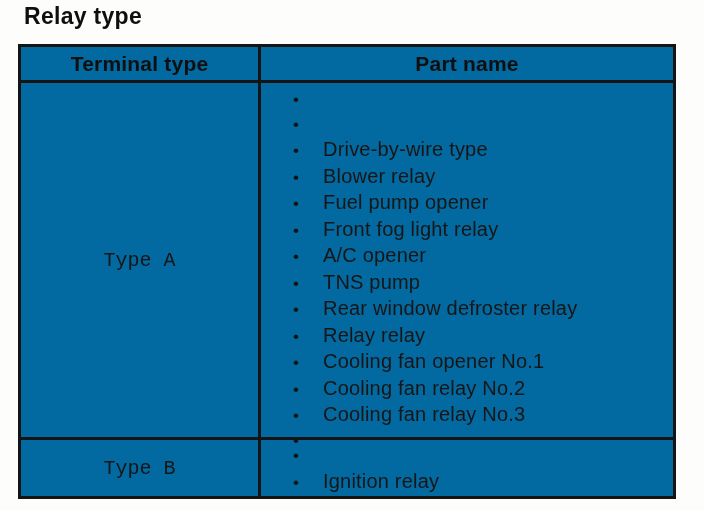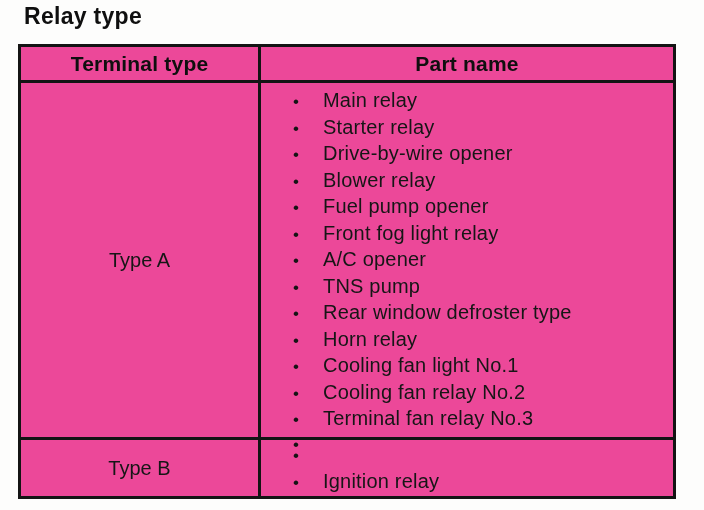--- a/index.html
+++ b/index.html
@@ -30,21 +30,21 @@
   .relay-table {
     position: absolute;
     left: 18px;
     top: 44px;
     width: 658px;
     box-sizing: border-box;
     border: 3px solid #141414;
     display: grid;
     grid-template-columns: 240px 1fr;
     grid-template-rows: 36px 357px 56px;
-    background: #ec4899;
+    background: #0369a1;
   }
   .cell {
     box-sizing: border-box;
   }
   .b-right { border-right: 3px solid #141414; }
   .b-bottom { border-bottom: 3px solid #141414; }
   .th {
     display: flex;
     align-items: center;
     justify-content: center;
@@ -52,20 +52,21 @@
     font-weight: 700;
     letter-spacing: 0.2px;
     color: #0f0f0f;
   }
   .type-cell {
     display: flex;
     align-items: center;
     justify-content: center;
     font-size: 20px;
     color: #161616;
+    font-family: Liberation Mono, monospace;
   }
   .parts-cell {
     padding: 5px 6px 4px 32px;
   }
   .parts-list {
     list-style: none;
     margin: 0;
     padding: 0;
   }
   .parts-list li {
@@ -93,29 +94,27 @@
   <div class="relay-table">
 
     <div class="cell th b-right b-bottom">Terminal type</div>
     <div class="cell th b-bottom">Part name</div>
 
     <div class="cell type-cell b-right b-bottom">Type A</div>
     <div class="cell parts-cell b-bottom">
       <ul class="parts-list">
         <li>
             <span class="bullet">•</span>
-            <span>Main relay</span>
           </li>
         <li>
             <span class="bullet">•</span>
-            <span>Starter relay</span>
           </li>
         <li>
             <span class="bullet">•</span>
-            <span>Drive-by-wire opener</span>
+            <span>Drive-by-wire type</span>
           </li>
         <li>
             <span class="bullet">•</span>
             <span>Blower relay</span>
           </li>
         <li>
             <span class="bullet">•</span>
             <span>Fuel pump opener</span>
           </li>
         <li>
@@ -125,37 +124,37 @@
         <li>
             <span class="bullet">•</span>
             <span>A/C opener</span>
           </li>
         <li>
             <span class="bullet">•</span>
             <span>TNS pump</span>
           </li>
         <li>
             <span class="bullet">•</span>
-            <span>Rear window defroster type</span>
+            <span>Rear window defroster relay</span>
           </li>
         <li>
             <span class="bullet">•</span>
-            <span>Horn relay</span>
+            <span>Relay relay</span>
           </li>
         <li>
             <span class="bullet">•</span>
-            <span>Cooling fan light No.1</span>
+            <span>Cooling fan opener No.1</span>
           </li>
         <li>
             <span class="bullet">•</span>
             <span>Cooling fan relay No.2</span>
           </li>
         <li>
             <span class="bullet">•</span>
-            <span>Terminal fan relay No.3</span>
+            <span>Cooling fan relay No.3</span>
           </li>
         <li>
             <span class="bullet">•</span>
           </li>
       </ul>
     </div>
 
     <div class="cell type-cell b-right">Type B</div>
     <div class="cell parts-cell" style="padding-top:4px">
       <ul class="parts-list">

